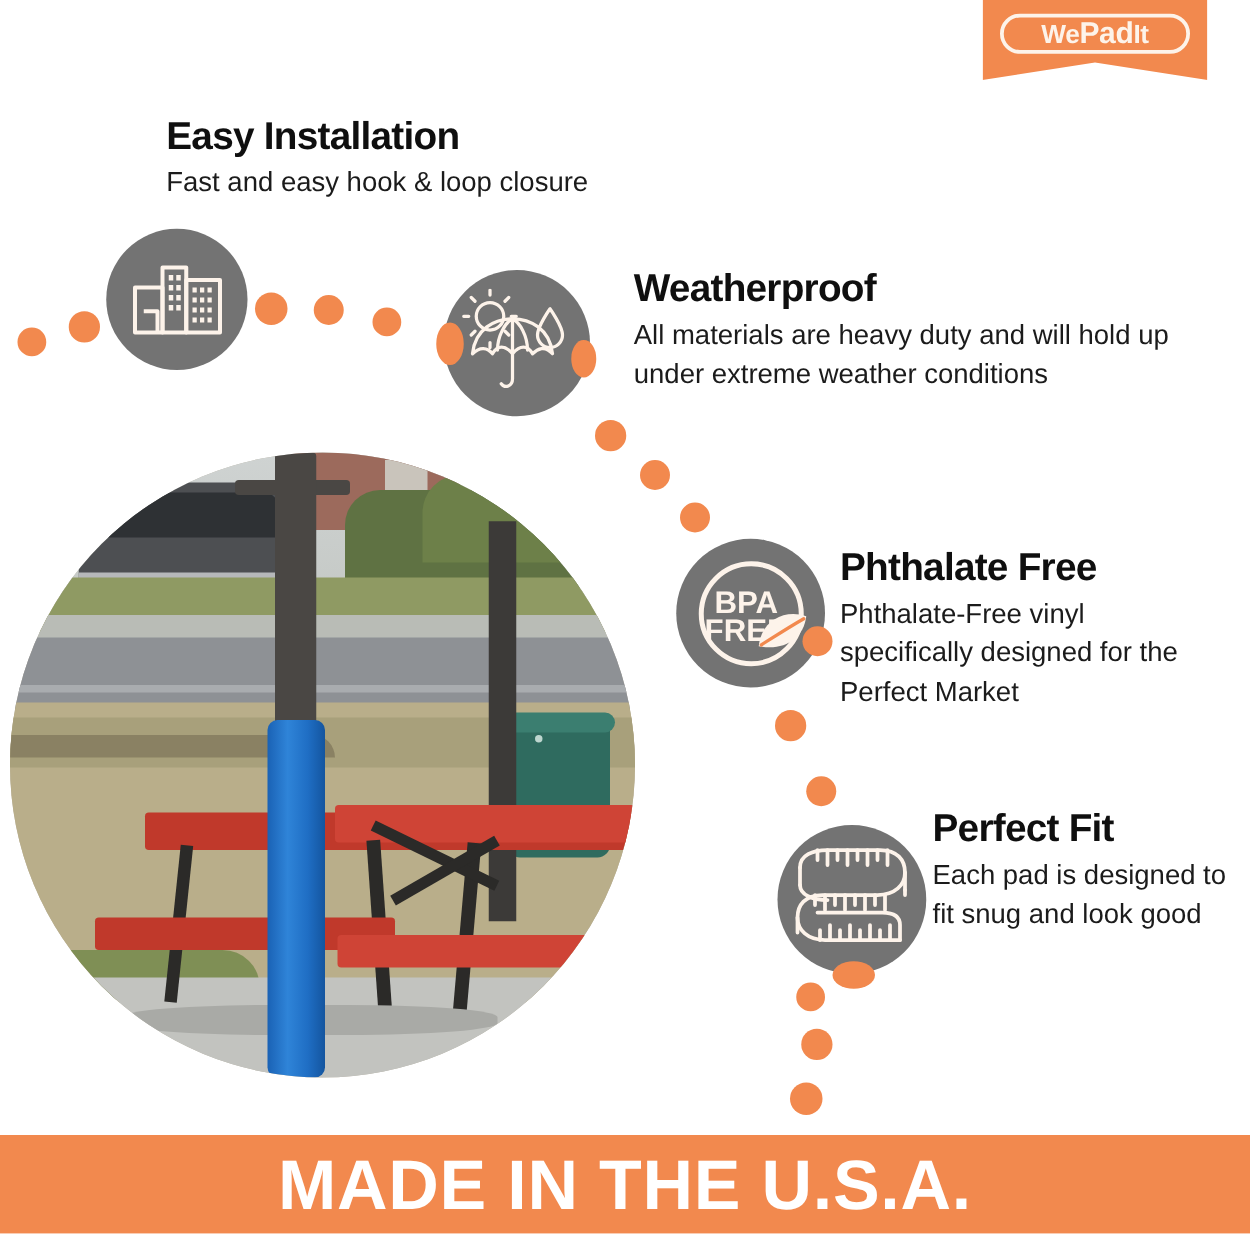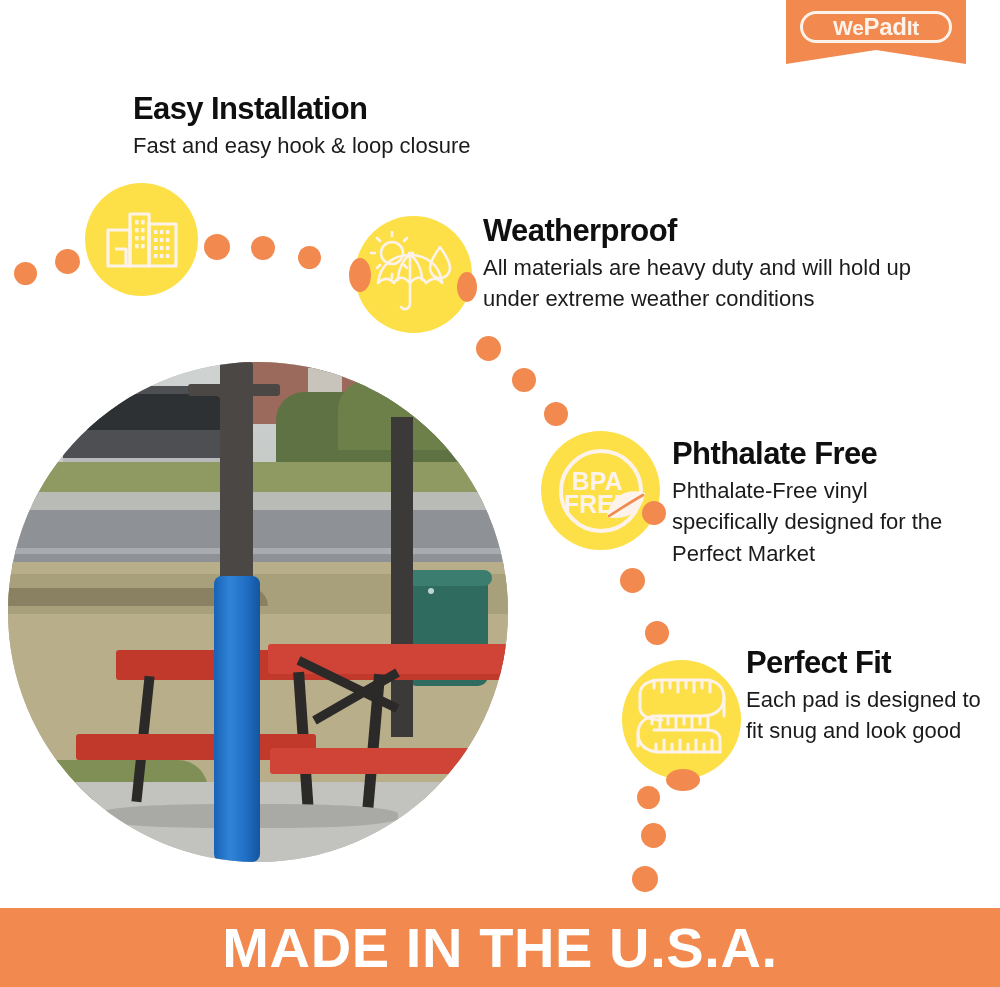--- a/index.html
+++ b/index.html
@@ -65,29 +65,29 @@
   }
   .feature p {
     margin: 0;
     font-size: 22px;
     color: #1b1b1b;
     line-height: 1.42;
     font-weight: normal;
   }
 
   #feat-install  { left: 133px; top: 92px;  width: 470px; }
-  #feat-weather  { left: 483px; top: 214px; width: 430px; }
+  #feat-weather  { left: 507px; top: 214px; width: 430px; }
   #feat-phth     { left: 672px; top: 437px; width: 300px; }
   #feat-fit      { left: 746px; top: 646px; width: 240px; }
 
   
   .icon-circle {
     position: absolute;
     border-radius: 50%;
-    background: #fde047;
+    background: #737373;
     display: flex;
     align-items: center;
     justify-content: center;
   }
   #icon-install { left: 85px;  top: 183px; width: 113px; height: 113px; }
   #icon-weather { left: 355px; top: 216px; width: 117px; height: 117px; }
   #icon-phth    { left: 541px; top: 431px; width: 119px; height: 119px; }
   #icon-fit     { left: 622px; top: 660px; width: 119px; height: 119px; }
 
   

